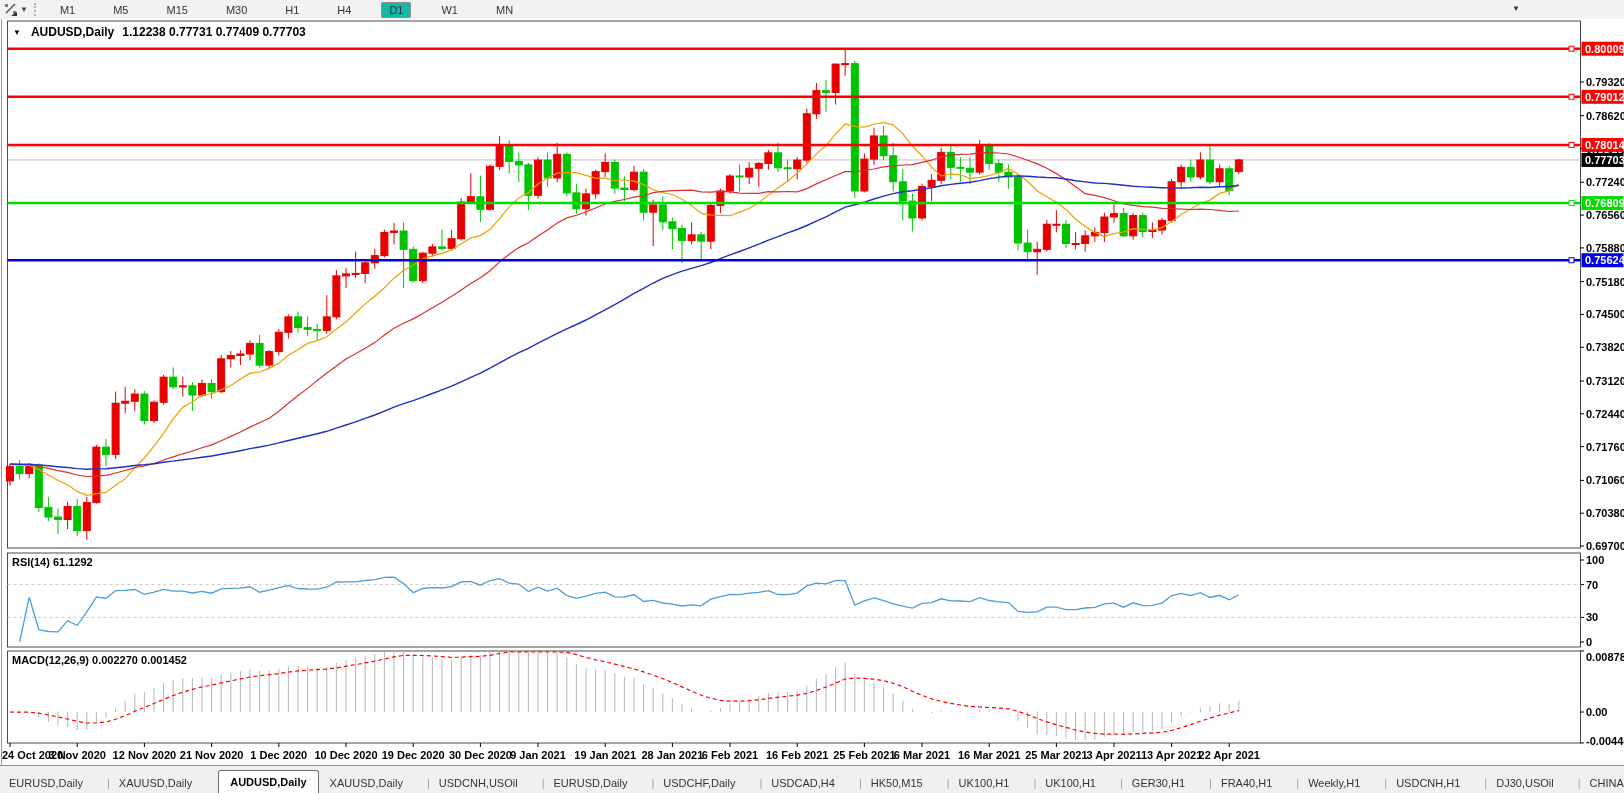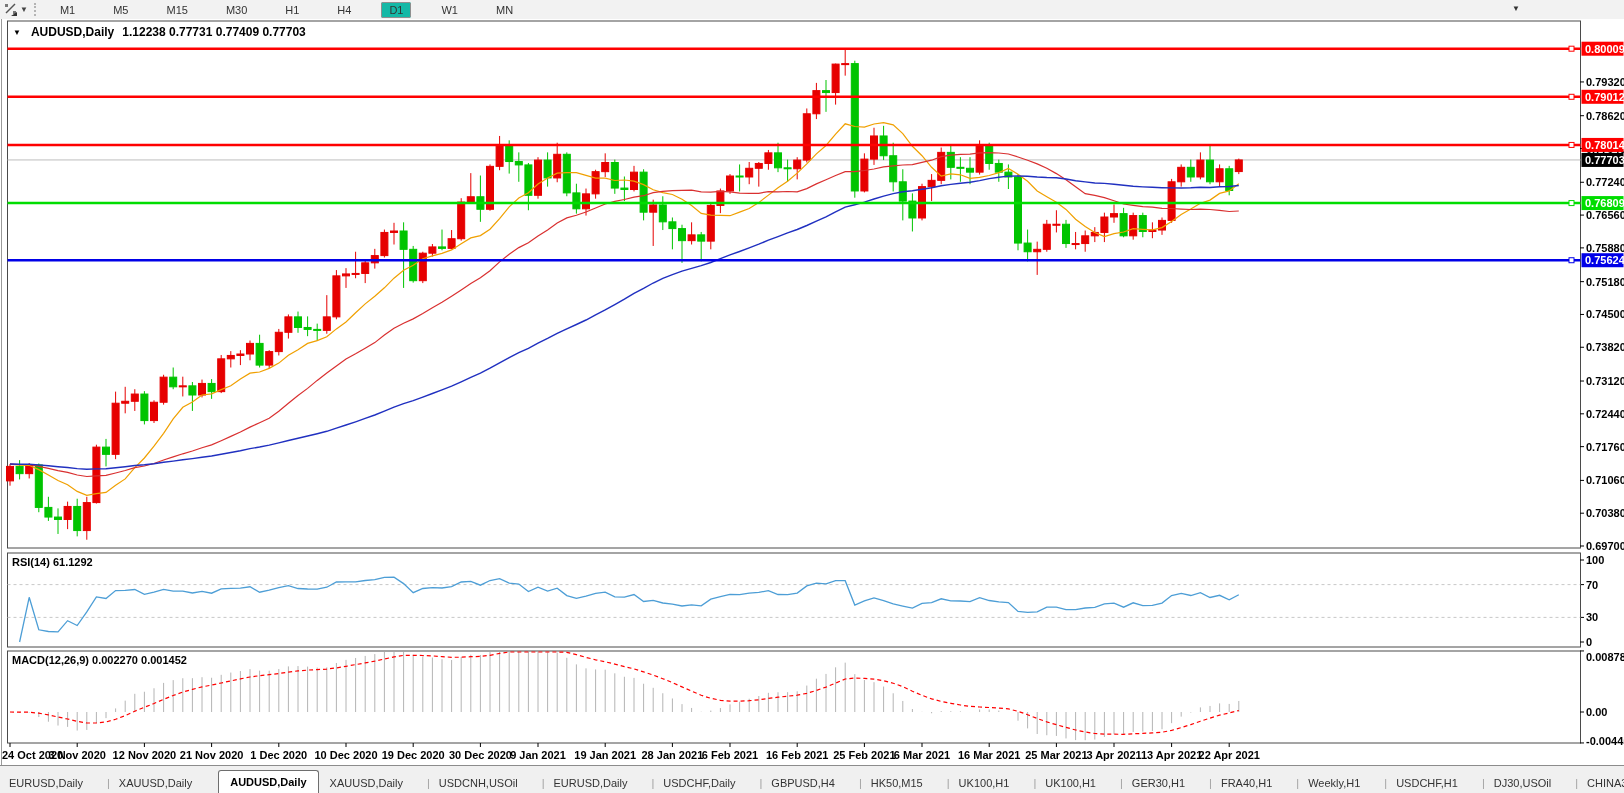--- a/index.html
+++ b/index.html
@@ -590,35 +590,35 @@
       <span class="tab active">AUDUSD,Daily</span>
       <span style="width: 2px;"></span>
       <span class="tab">XAUUSD,Daily</span>
       <span class="tab-sep">|</span>
       <span class="tab">USDCNH,USOil</span>
       <span class="tab-sep">|</span>
       <span class="tab">EURUSD,Daily</span>
       <span class="tab-sep">|</span>
       <span class="tab">USDCHF,Daily</span>
       <span class="tab-sep">|</span>
-      <span class="tab">GBPUSD,H4</span>
+      <span class="tab">USDCAD,H4</span>
       <span class="tab-sep">|</span>
       <span class="tab">HK50,M15</span>
       <span class="tab-sep">|</span>
       <span class="tab">UK100,H1</span>
       <span class="tab-sep">|</span>
       <span class="tab">UK100,H1</span>
       <span class="tab-sep">|</span>
       <span class="tab">GER30,H1</span>
       <span class="tab-sep">|</span>
       <span class="tab">FRA40,H1</span>
       <span class="tab-sep">|</span>
       <span class="tab">Weekly,H1</span>
       <span class="tab-sep">|</span>
-      <span class="tab">USDCHF,H1</span>
+      <span class="tab">USDCNH,H1</span>
       <span class="tab-sep">|</span>
       <span class="tab">DJ30,USOil</span>
       <span class="tab-sep">|</span>
       <span class="tab">CHINA300,H1</span>
       <span class="tab-sep">|</span>
       <span class="tab">U</span>
     </span>
   <span id="tab-arrows">
     <span>◄</span>
     <span>►</span>

